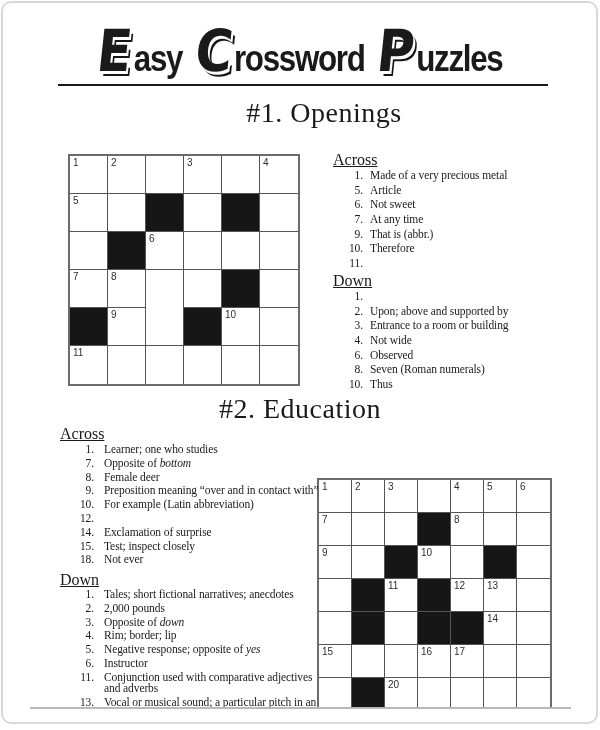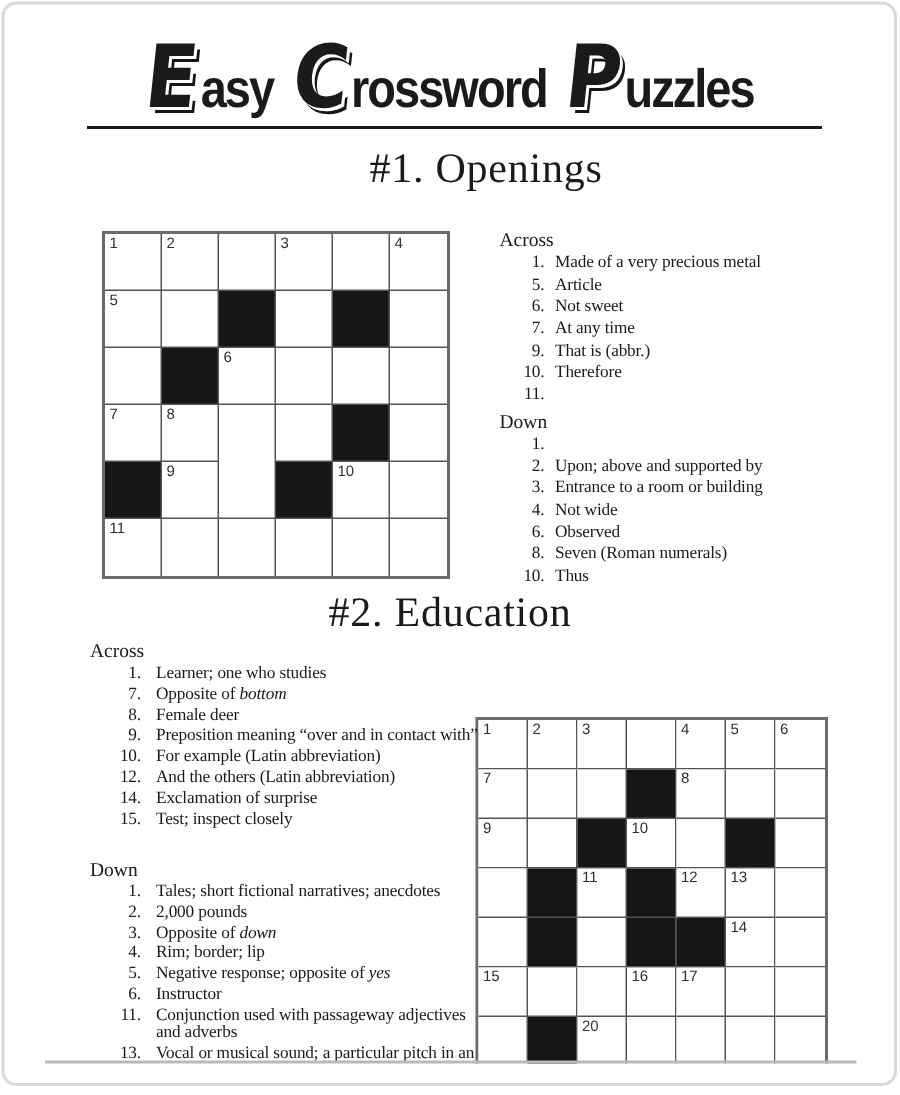--- a/index.html
+++ b/index.html
@@ -33,21 +33,21 @@
   .cell{position:relative;box-sizing:border-box;border-right:1px solid #555;border-bottom:1px solid #555;background:#fff;}
   .cell.lc{border-right:none;}
   .cell.lr{border-bottom:none;}
   .cell.nb{border-bottom:none;}
   .cell.black{background:#161616;}
   .cell .num{position:absolute;top:1px;left:3px;font-family:"Liberation Sans",sans-serif;
              font-size:10px;line-height:11px;color:#2e2e2e;}
 
   
   .clues{position:absolute;z-index:2;}
-  .clues .label{font-size:13px;line-height:14px;margin-bottom:3px;}
+  .clues .label{font-size:16px;line-height:14px;margin-bottom:3px;text-decoration:underline;}
   .item{display:flex;font-size:11.5px;letter-spacing:-.1px;}
   .item .cnum{flex:none;text-align:right;}
   .item .ctext{margin-left:7px;white-space:nowrap;}
   .p1c .item{line-height:11.5px;margin-bottom:3.2px;}
   .p1c .cnum{width:30px;}
   .p2c .item{line-height:11px;margin-bottom:2.8px;}
   .p2c .cnum{width:34px;}
   .p2c .item .ctext{margin-left:10px;}
   .c0a{left:333px;top:153px;width:255px;}
   .c0d{left:333px;top:274px;width:255px;}
@@ -221,30 +221,33 @@
     <div class="item">
       <span class="cnum">9.</span>
       <span class="ctext"><span>Preposition meaning “over and in contact with”</span></span>
     </div>
     <div class="item">
       <span class="cnum">10.</span>
       <span class="ctext"><span>For example (Latin abbreviation)</span></span>
     </div>
     <div class="item">
       <span class="cnum">12.</span>
-      <span class="ctext"><span>And the others (Latin abbreviation)</span></span>
     </div>
     <div class="item">
       <span class="cnum">14.</span>
       <span class="ctext"><span>Exclamation of surprise</span></span>
     </div>
     <div class="item">
       <span class="cnum">15.</span>
       <span class="ctext"><span>Test; inspect closely</span></span>
     </div>
+    <div class="item">
+      <span class="cnum">18.</span>
+      <span class="ctext"><span>Not ever</span></span>
+    </div>
   </div>
 <div class="clues p2c c1d" id="clues-1-down">
     <div class="label">Down</div>
     <div class="item">
       <span class="cnum">1.</span>
       <span class="ctext"><span>Tales; short fictional narratives; anecdotes</span></span>
     </div>
     <div class="item">
       <span class="cnum">2.</span>
       <span class="ctext"><span>2,000 pounds</span></span>
@@ -260,21 +263,21 @@
     <div class="item">
       <span class="cnum">5.</span>
       <span class="ctext"><span>Negative response; opposite of </span><i>yes</i></span>
     </div>
     <div class="item">
       <span class="cnum">6.</span>
       <span class="ctext"><span>Instructor</span></span>
     </div>
     <div class="item">
       <span class="cnum">11.</span>
-      <span class="ctext"><span>Conjunction used with passageway adjectives</span><br><span>and adverbs</span></span>
+      <span class="ctext"><span>Conjunction used with comparative adjectives</span><br><span>and adverbs</span></span>
     </div>
     <div class="item">
       <span class="cnum">13.</span>
       <span class="ctext"><span>Vocal or musical sound; a particular pitch in an</span></span>
     </div>
   </div>
 <div class="grid g2" id="grid-1">
     <div class="cell">
       <span class="num">1</span>
     </div>

